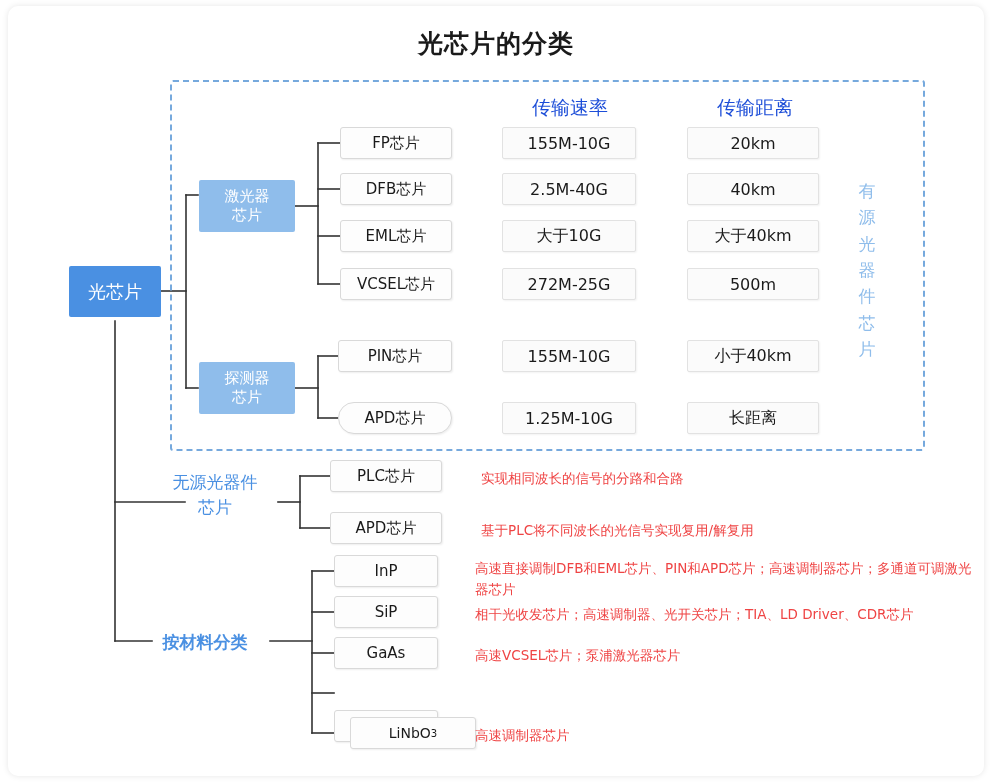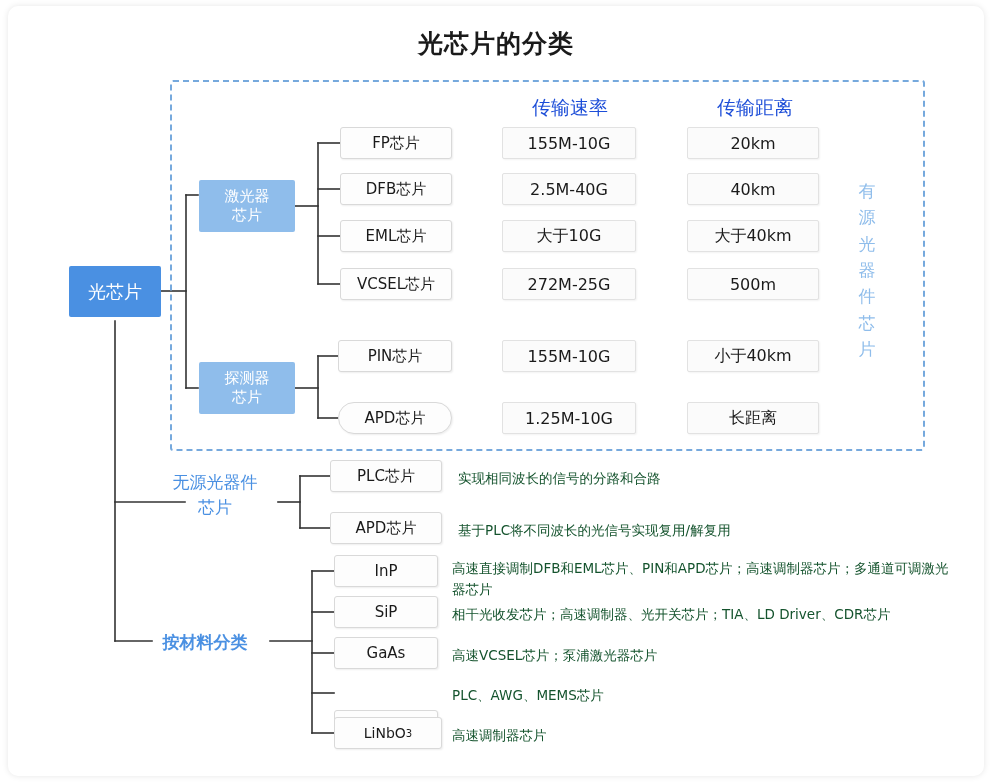--- a/index.html
+++ b/index.html
@@ -116,22 +116,23 @@
     text-align: center;
     line-height: 1.55;
     letter-spacing: 0;
   }
   .vert-label span {
     display: block;
   }
   .desc {
     position: absolute;
     font-size: 13.5px;
-    color: #14532d;
+    color: #ef4444;
     line-height: 1.55;
+    margin-left: 23px;
   }
   sub {
     font-size: 0.72em;
     vertical-align: -0.22em;
   }
 </style>
 </head>
 <body>
 
 <div id="page">
@@ -246,24 +247,23 @@
 
   <div class="blue-label" style="left:140px; top:630px; width:130px; font-weight:bold;">按材料分类</div>
 
   <div class="node node-box" style="left:334px; top:555px; width:104px; height:32px;">InP</div>
   <div class="node node-box" style="left:334px; top:596px; width:104px; height:32px;">SiP</div>
   <div class="node node-box" style="left:334px; top:637px; width:104px; height:32px;">GaAs</div>
   <div class="node node-box small" style="left:334px; top:710px; width:104px; height:32px;">
     <span>Si/SiO</span>
       <sub>2</sub>
   </div>
-  <div class="node node-box small" style="left:334px; top:717px; width:108px; height:32px;">
+  <div class="node node-box small" style="left:350px; top:717px; width:126px; height:32px;">
     <span>LiNbO</span>
       <sub>3</sub>
   </div>
 
   <div class="desc" style="left:452px; top:558px; width:500px;">高速直接调制DFB和EML芯片、PIN和APD芯片；高速调制器芯片；多通道可调激光器芯片</div>
   <div class="desc" style="left:452px; top:604px; width:530px;">相干光收发芯片；高速调制器、光开关芯片；TIA、LD Driver、CDR芯片</div>
   <div class="desc" style="left:452px; top:645px; width:500px;">高速VCSEL芯片；泵浦激光器芯片</div>
-  <div class="desc" style="left:452px; top:685px; width:500px;">PLC、AWG、MEMS芯片</div>
   <div class="desc" style="left:452px; top:725px; width:500px;">高速调制器芯片</div>
 
 </div>
 
 </body></html>

